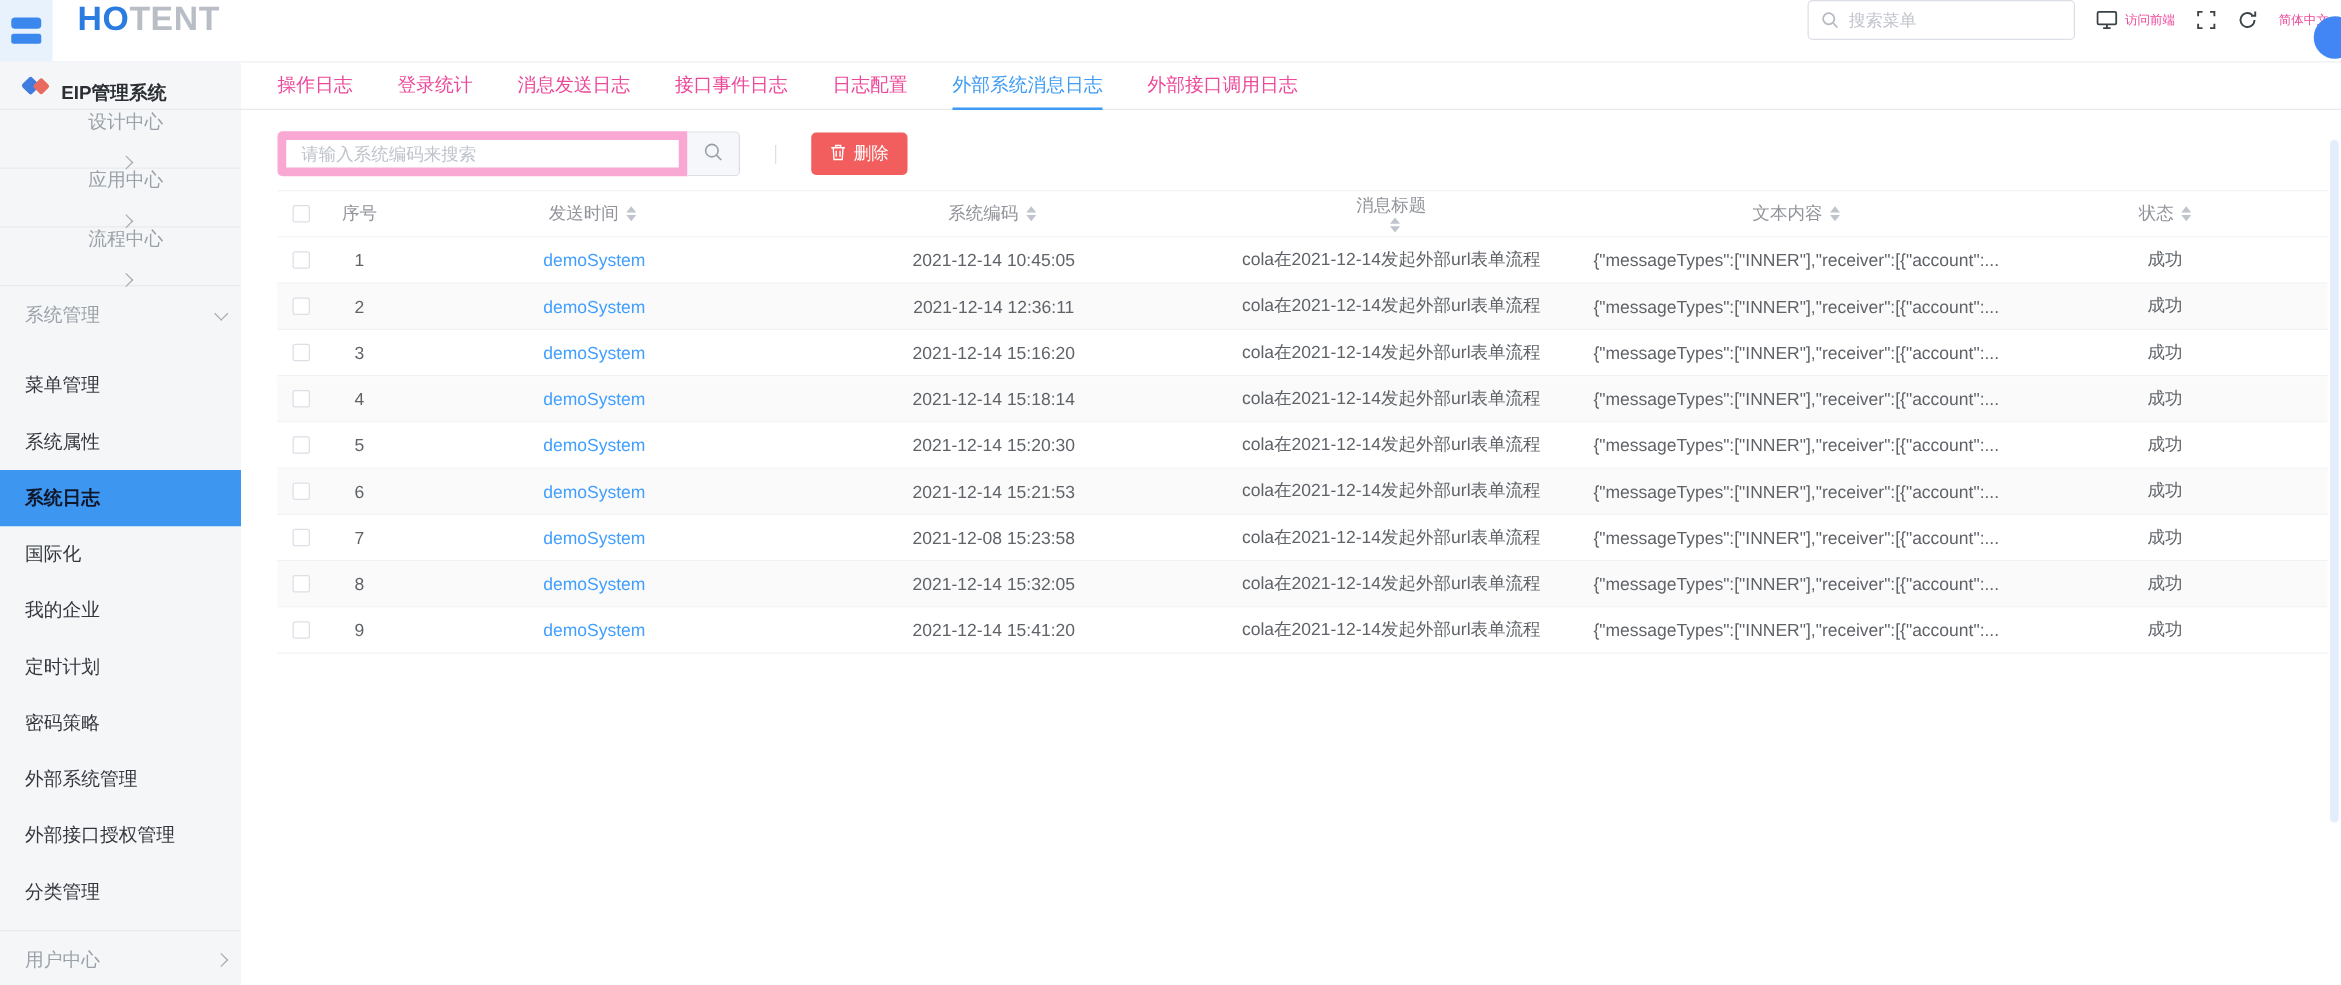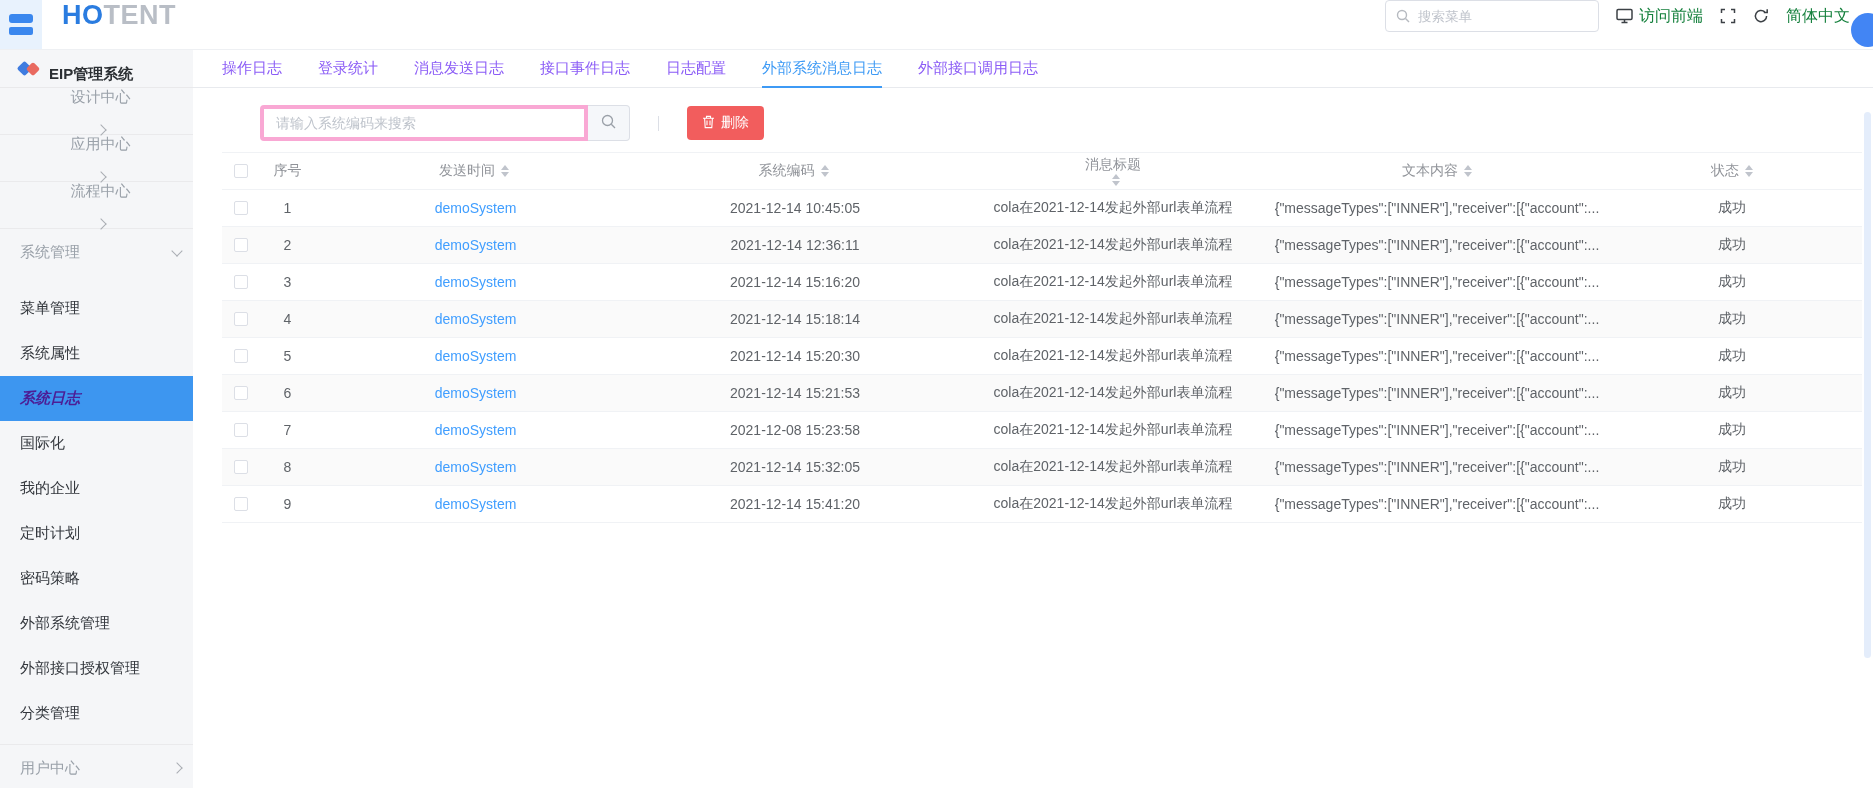--- a/index.html
+++ b/index.html
@@ -10,57 +10,57 @@
   
   .topbar { height:50px; display:flex; align-items:flex-start; border-bottom:1px solid #eef0f3; background:#fff; position:relative; z-index:5; }
   .burger-box { width:42px; height:100%; background:#e8f2fd; display:flex; align-items:center; justify-content:center; cursor:pointer; flex-shrink:0; }
   .burger { display:flex; flex-direction:column; gap:4px; }
   .burger .bar { display:block; width:24px; background:#3a87ee; }
   .burger .b1 { height:9px; border-radius:3px; }
   .burger .b2 { height:8px; border-radius:2px; }
   .logo { margin-left:20px; font-size:27px; font-weight:bold; letter-spacing:.5px; white-space:nowrap; }
   .logo .lg-blue { color:#2a7ce0; }
   .logo .lg-gray { color:#b9bec6; }
-  .topbar-right { margin-left:auto; display:flex; align-items:center; gap:17px; padding-right:23px; }
+  .topbar-right { margin-left:auto; display:flex; align-items:center; gap:17px; padding-right:10px; }
   .menu-search { width:214px; height:32px; border:1px solid #dcdfe6; border-radius:4px; display:flex; align-items:center; padding:0 10px; gap:8px; background:#fff; }
   .menu-search input { border:none; outline:none; width:100%; font-size:13.5px; color:#606266; font-family:inherit; background:transparent; }
   .menu-search input::placeholder { color:#c0c4cc; }
-  .top-action { display:flex; gap:6px; align-items:center; font-size:16px; color:#15803d; cursor:pointer; white-space:nowrap; }
+  .top-action { display:flex; gap:6px; align-items:center; font-size:10px; color:#ec4899; cursor:pointer; white-space:nowrap; }
   .icon-btn { display:flex; align-items:center; cursor:pointer; }
   .avatar { position:absolute; right:-12px; top:13px; width:34px; height:34px; border-radius:50%; background:#4285f4; }
 
   
   .layout { display:flex; height:738px; }
   .sidebar { width:193px; background:#f5f6f8; flex-shrink:0; overflow:hidden; }
   .side-title { height:38px; display:flex; align-items:center; padding-left:18px; gap:9px; border-bottom:1px solid #e9e9eb; }
   .side-title-text { font-size:15px; font-weight:bold; color:#2b2f33;margin-top:12px; }
   .diamond-icon { position:relative; width:22px; height:20px; flex-shrink:0; }
   .diamond-icon .d1 { position:absolute; left:1px; top:4px; width:11px; height:11px; background:#3f7ce0; transform:rotate(45deg); border-radius:2px; }
   .diamond-icon .d2 { position:absolute; left:10px; top:5px; width:10px; height:10px; background:#e96a60; transform:rotate(45deg); border-radius:2px; }
   .side-item { display:flex; align-items:center; padding:0 12px 0 20px; font-size:15px; cursor:pointer; }
   .side-item.section { height:47px; color:#9aa1a9; justify-content:space-between; }
   .side-item.section.bordered { border-bottom:1px solid #eaeaec;flex-direction:column; }
   .side-item.section.top-border { border-top:1px solid #eaeaec; margin-top:8px; }
   .submenu { padding-top:10px; }
   .side-item.sub { height:45px; color:#33373d; }
-  .side-item.sub.active { background:#3d96f0; color:#4c1d95; font-weight:bold;font-style:italic; }
+  .side-item.sub.active { background:#3d96f0; color:#0f172a; font-weight:bold; }
   .chev { width:8px; height:8px; border-right:1.6px solid #a9adb3; border-bottom:1.6px solid #a9adb3; flex-shrink:0; }
   .chev.right { transform:rotate(-45deg); }
   .chev.down { transform:rotate(45deg); margin-top:-4px; }
 
   
   .main { flex:1; position:relative; background:#fff; min-width:0; }
   .tabbar { height:38px; border-bottom:1px solid #e8eaee; display:flex; align-items:stretch; padding-left:29px; }
-  .tab { font-size:15px; color:#8b5cf6; margin-right:36px; display:flex; align-items:center; cursor:pointer; position:relative; white-space:nowrap; }
+  .tab { font-size:15px; color:#ec4899; margin-right:36px; display:flex; align-items:center; cursor:pointer; position:relative; white-space:nowrap; }
   .tab.active { color:#3d9af5; }
   .tab.active::after { content:""; position:absolute; left:0; right:0; bottom:-1px; height:2px; background:#3d9af5; }
 
   .toolbar { margin:17px 0 0 29px; display:flex; align-items:center; height:36px; }
   .search-group { display:flex; }
-  .search-input { width:328px; height:36px; border:4px solid #f9a8d4; border-radius:4px 0 0 4px; padding:0 12px; font-size:14px; color:#606266; font-family:inherit; outline:none;margin-left:38px; }
+  .search-input { width:328px; height:36px; border:7px solid #f9a8d4; border-radius:4px 0 0 4px; padding:0 12px; font-size:14px; color:#606266; font-family:inherit; outline:none; }
   .search-input::placeholder { color:#bfc4cc; }
   .search-btn { width:42px; height:36px; border:1px solid #dcdfe6; border-left:none; border-radius:0 4px 4px 0; background:#f5f7fa; display:flex; align-items:center; justify-content:center; cursor:pointer; }
   .vdivider { width:1px; height:15px; background:#dcdfe6; margin:0 28px; }
   .delete-btn { height:34px; padding:0 15px; background:#f25d5d; color:#fff; border:none; border-radius:4px; font-size:14px; font-family:inherit; display:flex; align-items:center; gap:6px; cursor:pointer; }
 
   .table-wrap { margin:11px 11px 0 29px; }
   .trow { display:flex; align-items:stretch; height:37px; border-bottom:1px solid #f0f2f5; font-size:14px; color:#5f6368; background:#fff; }
   .trow.head { height:38px; border-top:1px solid #f0f2f5; color:#909399; }
   .trow.even { background:#fafafa; }
   .tcell { display:flex; align-items:center; justify-content:center; text-align:center; padding:0 8px; overflow:hidden; white-space:nowrap; }

